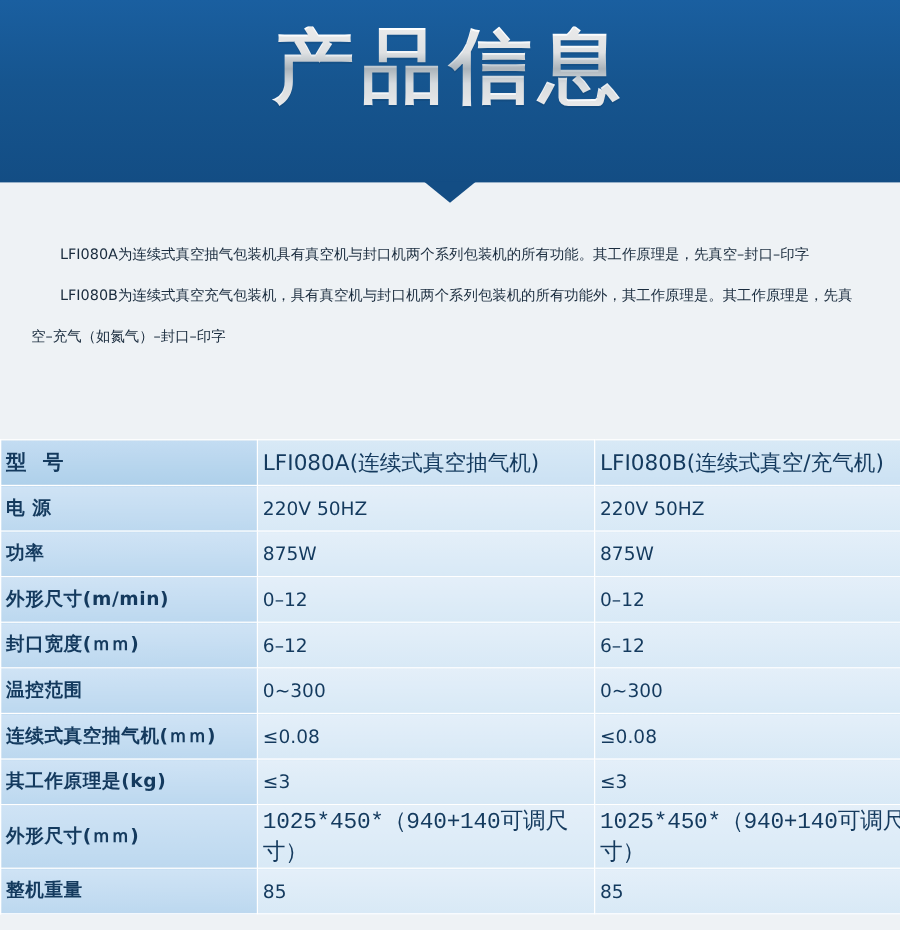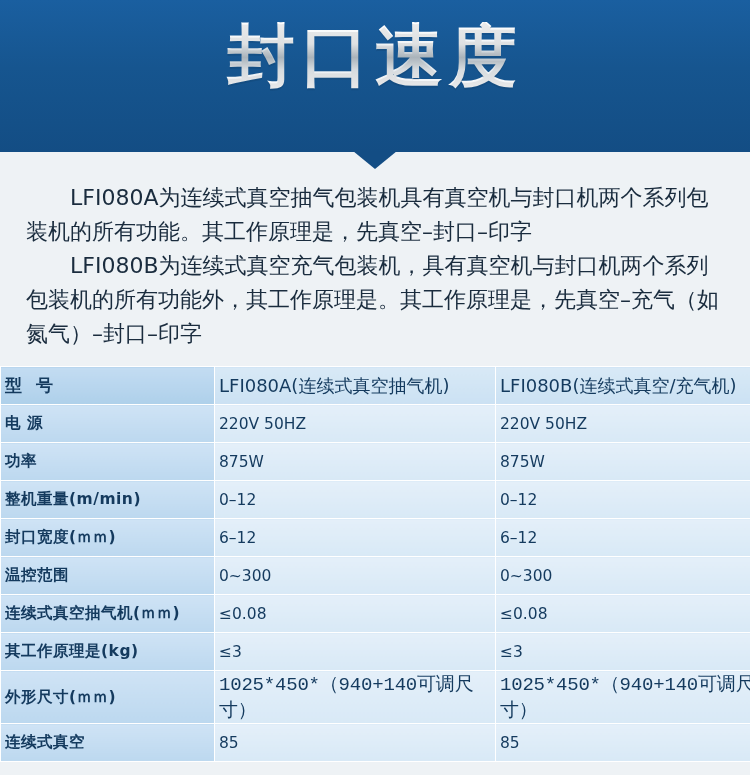--- a/index.html
+++ b/index.html
@@ -54,23 +54,23 @@
     width: 0;
     height: 0;
     border-left: 22px solid transparent;
     border-right: 22px solid transparent;
     border-top: 18px solid #134d84;
   }
 
   
   .desc {
     margin: 0;
-    padding: 29px 26px 0 26px;
+    padding: 43px 26px 0 26px;
     color: #1a2c3e;
-    font-size: 22px;
+    font-size: 12px;
     line-height: 34px;
     font-family: "DejaVu Sans", "Liberation Sans", sans-serif;
   }
   .desc p {
     margin: 0;
     text-indent: 2em;
   }
 
   
   .table-wrap {
@@ -124,21 +124,21 @@
     letter-spacing: -0.2px;
     font-family: Liberation Mono, monospace;
   }
 </style>
 </head>
 <body>
 
 <div class="page">
 
   <div class="banner">
-    <div class="banner-title">封口速度</div>
+    <div class="banner-title">产品信息</div>
     <div class="banner-notch"></div>
   </div>
 
   <div class="desc">
     <p>LFI080A为连续式真空抽气包装机具有真空机与封口机两个系列包装机的所有功能。其工作原理是，先真空–封口–印字</p>
     <p>LFI080B为连续式真空充气包装机，具有真空机与封口机两个系列包装机的所有功能外，其工作原理是。其工作原理是，先真空–充气（如氮气）–封口–印字</p>
   </div>
 
   <div class="table-wrap">
     <table class="spec">
@@ -152,21 +152,21 @@
             <td class="label">电 源</td>
             <td class="val">220V 50HZ</td>
             <td class="val">220V 50HZ</td>
           </tr>
           <tr>
             <td class="label">功率</td>
             <td class="val">875W</td>
             <td class="val">875W</td>
           </tr>
           <tr>
-            <td class="label">整机重量(m/min)</td>
+            <td class="label">外形尺寸(m/min)</td>
             <td class="val">0–12</td>
             <td class="val">0–12</td>
           </tr>
           <tr>
             <td class="label">封口宽度(ｍｍ)</td>
             <td class="val">6–12</td>
             <td class="val">6–12</td>
           </tr>
           <tr>
             <td class="label">温控范围</td>
@@ -182,21 +182,21 @@
             <td class="label">其工作原理是(kg)</td>
             <td class="val">≤3</td>
             <td class="val">≤3</td>
           </tr>
           <tr>
             <td class="label">外形尺寸(ｍｍ)</td>
             <td class="val small">1025*450*（940+140可调尺寸）</td>
             <td class="val small">1025*450*（940+140可调尺寸）</td>
           </tr>
           <tr>
-            <td class="label">连续式真空</td>
+            <td class="label">整机重量</td>
             <td class="val">85</td>
             <td class="val">85</td>
           </tr>
         </tbody>
     </table>
   </div>
 
 </div>
 
 </body></html>

